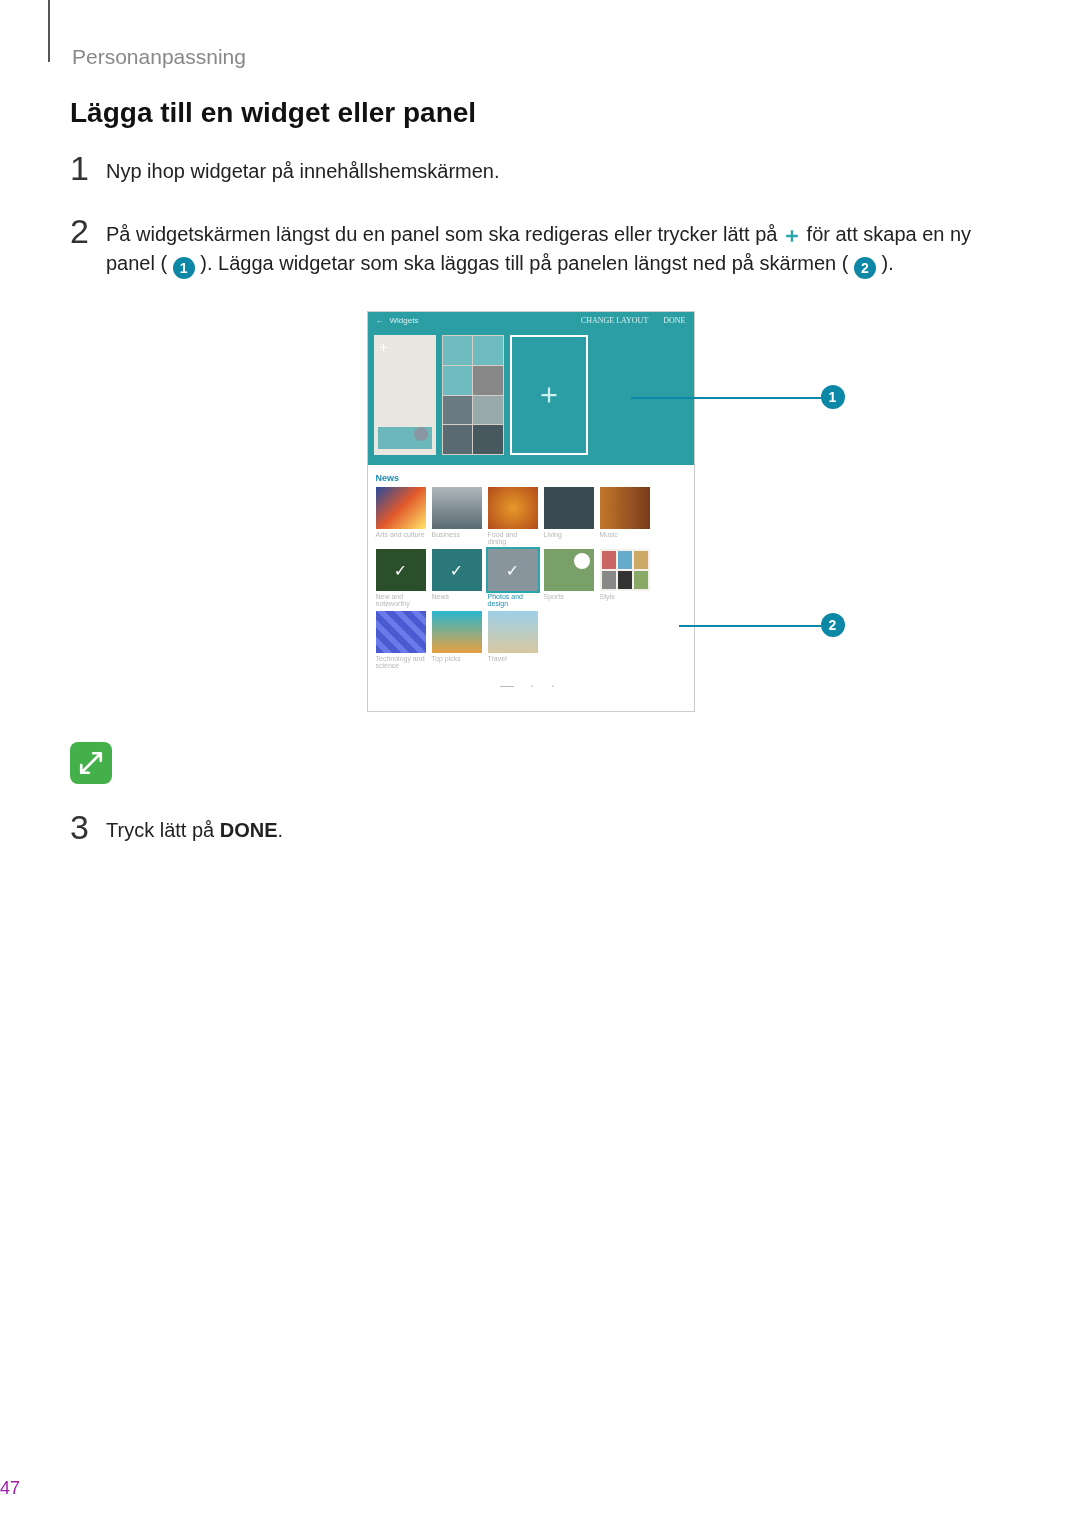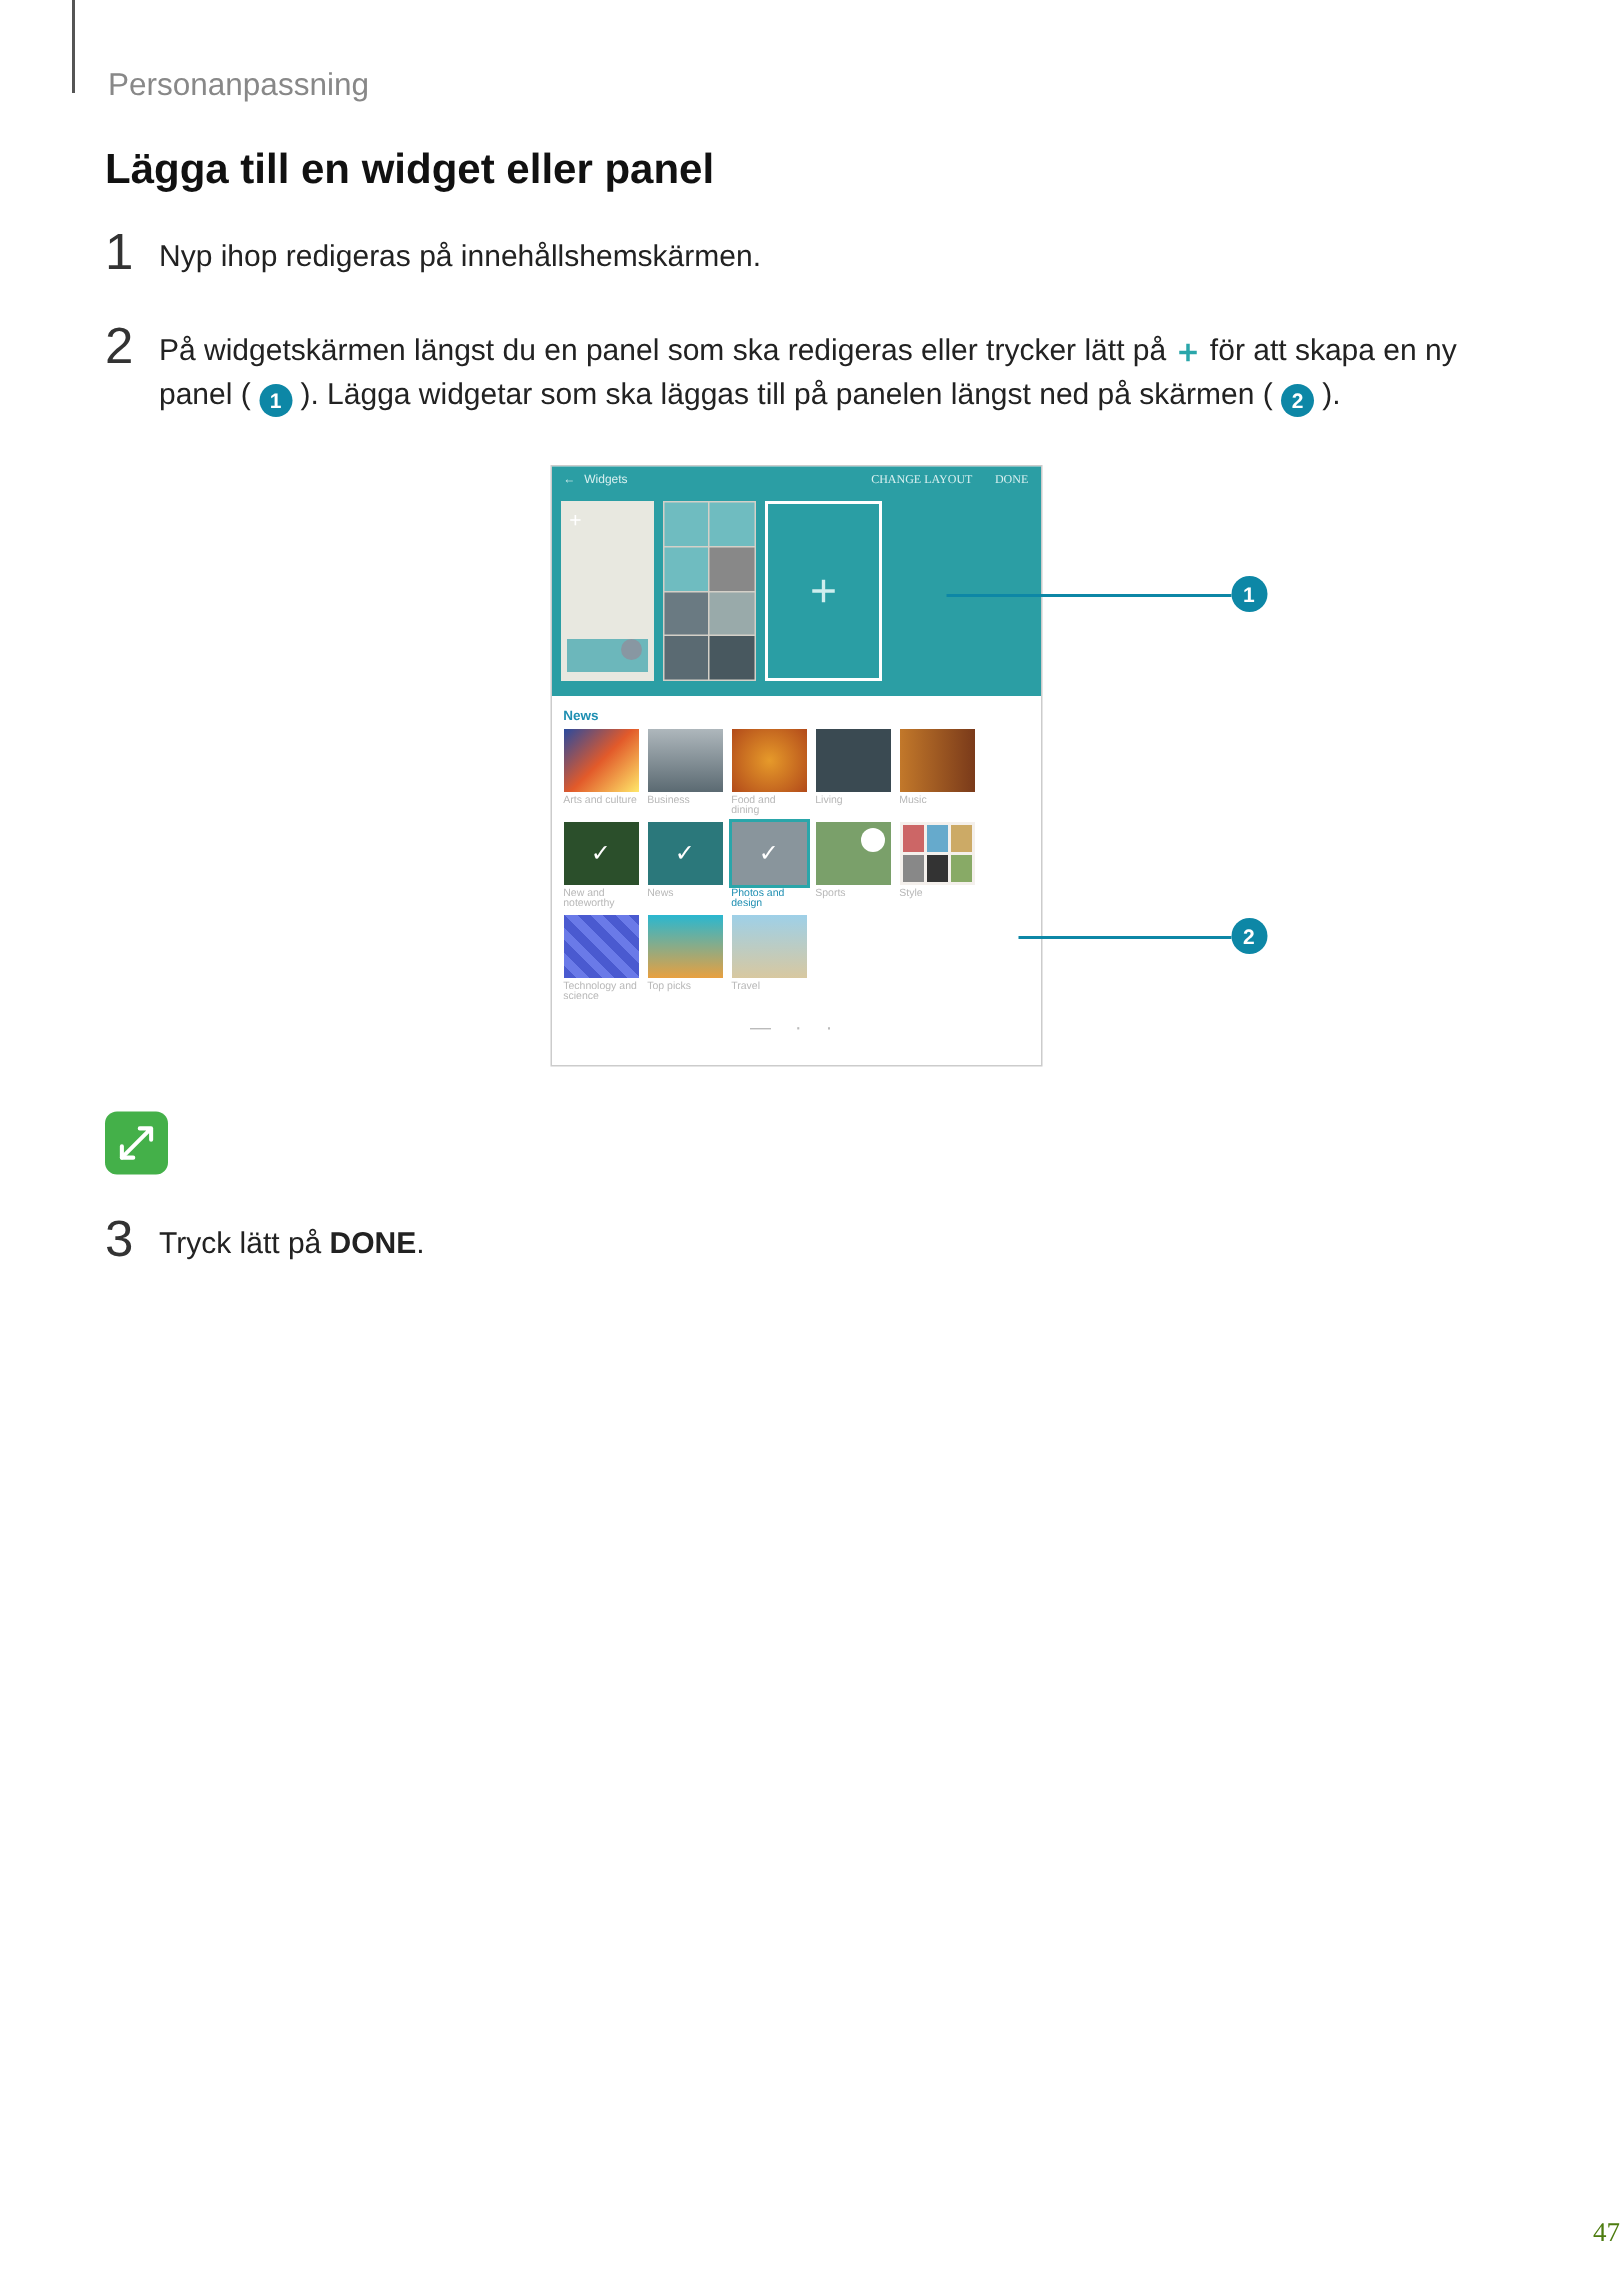--- a/index.html
+++ b/index.html
@@ -230,38 +230,37 @@
   }
   .note-icon svg { width:26px;height:26px; }
   .note-text { font-size:20px; color:#222; padding-top:8px; line-height:1.45; }
 
   .klar { font-weight:bold; }
 
   .page-number {
     position:absolute;
     bottom:28px;
     left:0; right:0;
-    text-align:right;
+    text-align:left;
     font-size:18px;
-    color:#4d7c0f;
-    font-family:Liberation Serif, serif;
+    color:#a21caf;
   }
 </style>
 </head>
 <body>
 
 <div class="page">
   <div class="side-rule"></div>
   <div class="breadcrumb">Personanpassning</div>
 
   <h2 class="heading">Lägga till en widget eller panel</h2>
 
   <div class="step">
     <div class="step-num">1</div>
-    <div class="step-body">Nyp ihop redigeras på innehållshemskärmen.</div>
+    <div class="step-body">Nyp ihop widgetar på innehållshemskärmen.</div>
   </div>
 
   <div class="step">
     <div class="step-num">2</div>
     <div class="step-body">
       <span>På widgetskärmen längst du en panel som ska redigeras eller trycker lätt på </span>
       <span class="plus-inline">
         <svg viewBox="0 0 12 12" width="14" height="14">
             <path d="M6 1v10M1 6h10" stroke="#2aa6aa" stroke-width="2" fill="none"></path>
           </svg>

